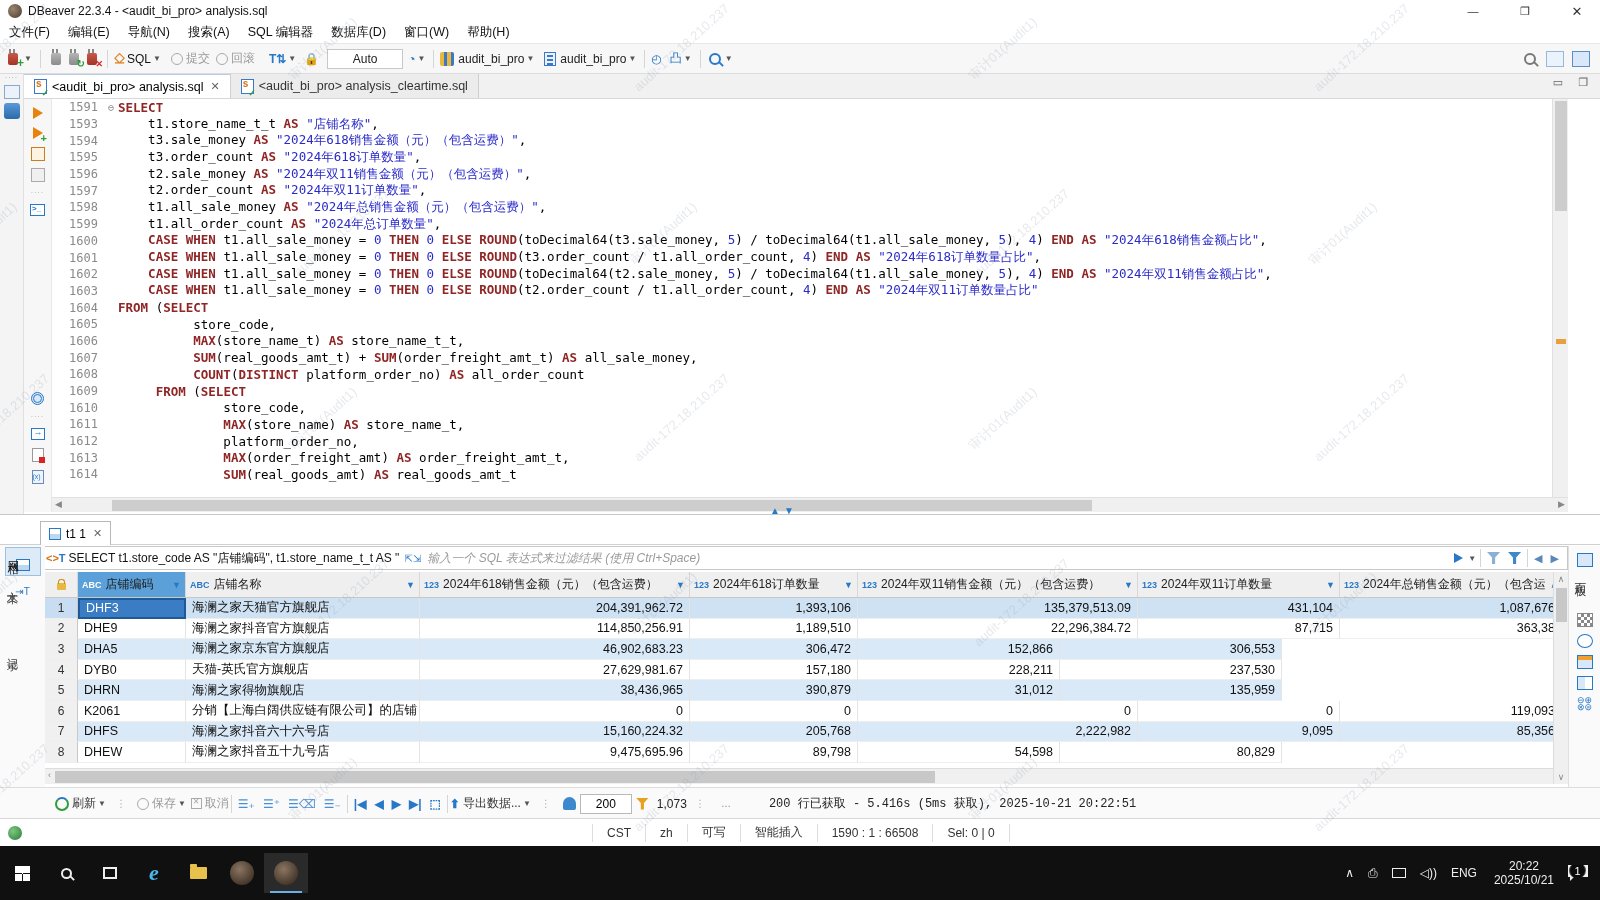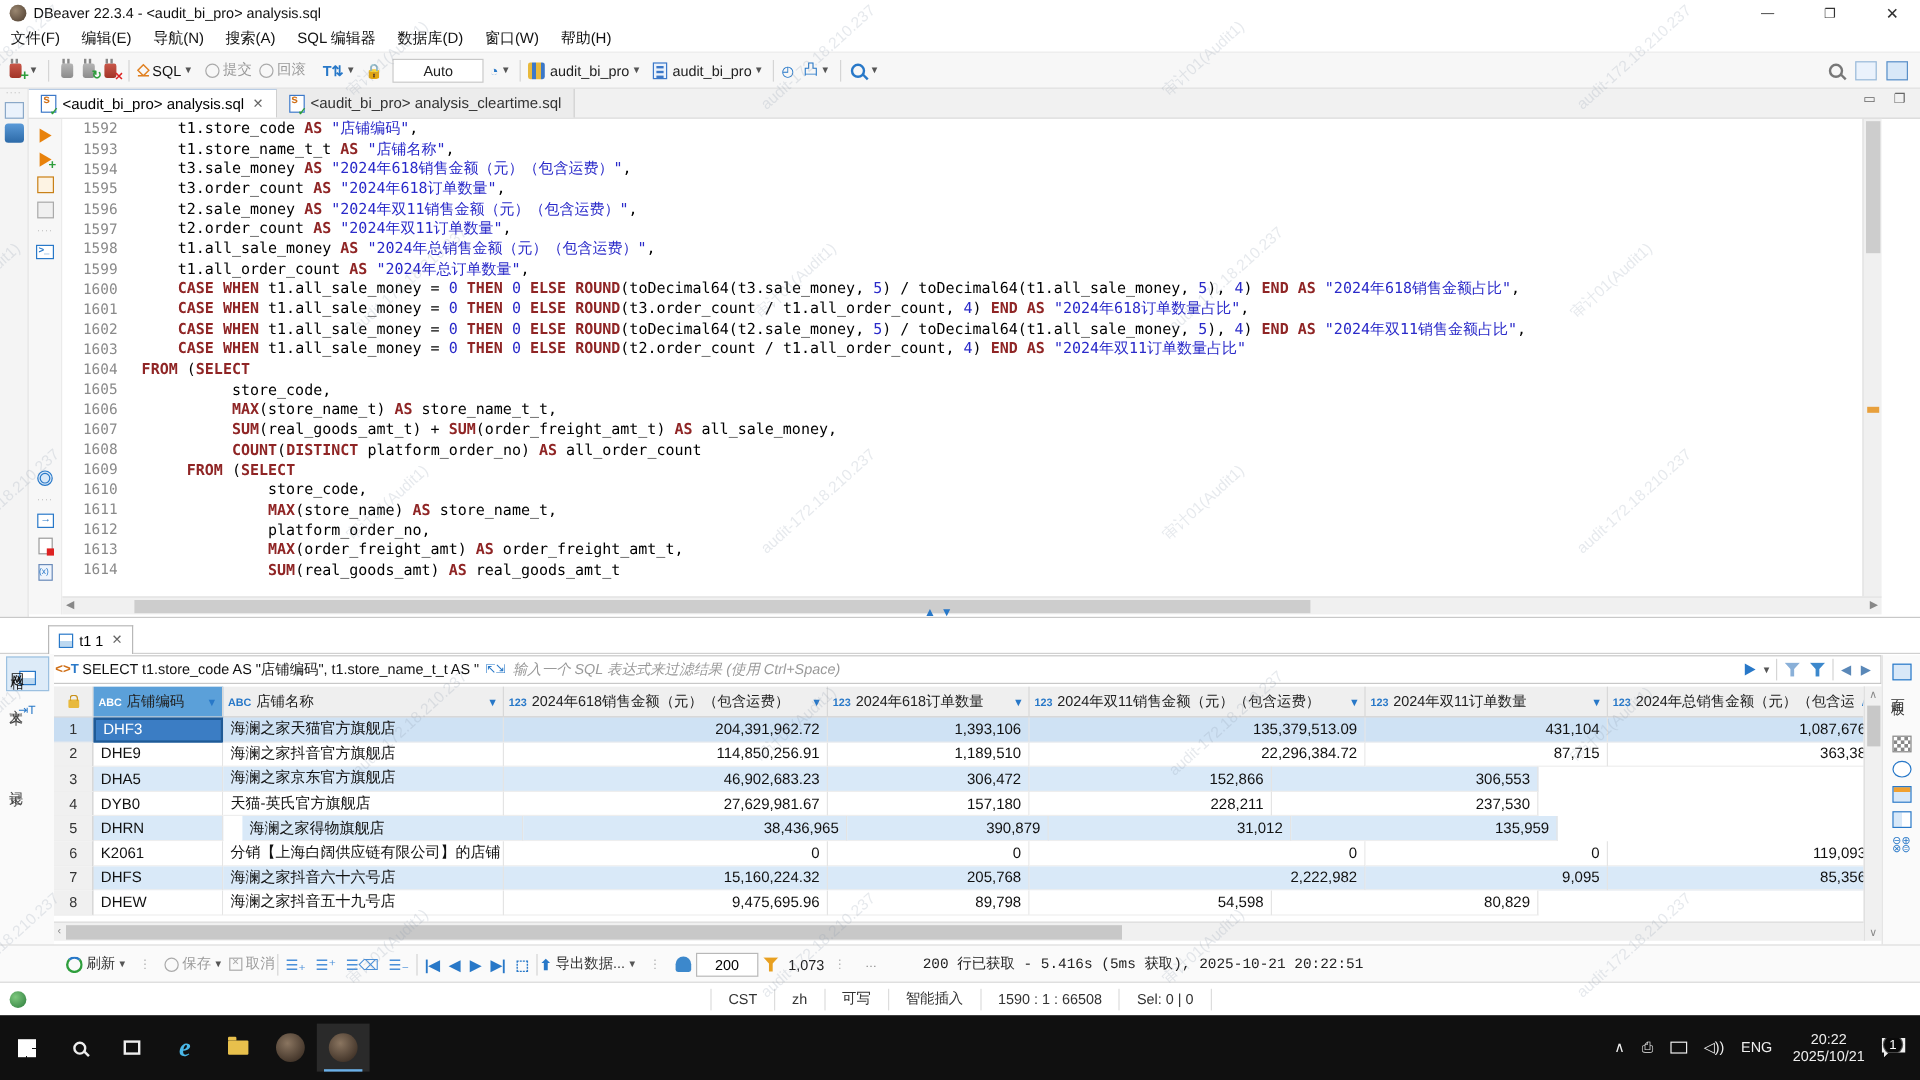--- a/index.html
+++ b/index.html
@@ -314,21 +314,21 @@
     <div class="termico"></div>
     <div style="height:160px"></div>
     <div class="gearico"></div>
     <div class="dots">····</div>
     <div class="expico"></div>
     <div class="docred"></div>
     <div class="docx"></div>
   </div>
 
   <div id="editor">
-      <div class="cl"><span class="ln">1592</span><span class="fold"></span><span class="code">    t1.store_code <span class="k">AS</span> <span class="s">"店铺编码"</span>,</span></div>
+      <div class="cl"><span class="ln">1591</span><span class="fold">⊖</span><span class="code"><span class="k">SELECT</span></span></div>
       <div class="cl"><span class="ln">1593</span><span class="fold"></span><span class="code">    t1.store_name_t_t <span class="k">AS</span> <span class="s">"店铺名称"</span>,</span></div>
       <div class="cl"><span class="ln">1594</span><span class="fold"></span><span class="code">    t3.sale_money <span class="k">AS</span> <span class="s">"2024年618销售金额（元）（包含运费）"</span>,</span></div>
       <div class="cl"><span class="ln">1595</span><span class="fold"></span><span class="code">    t3.order_count <span class="k">AS</span> <span class="s">"2024年618订单数量"</span>,</span></div>
       <div class="cl"><span class="ln">1596</span><span class="fold"></span><span class="code">    t2.sale_money <span class="k">AS</span> <span class="s">"2024年双11销售金额（元）（包含运费）"</span>,</span></div>
       <div class="cl"><span class="ln">1597</span><span class="fold"></span><span class="code">    t2.order_count <span class="k">AS</span> <span class="s">"2024年双11订单数量"</span>,</span></div>
       <div class="cl"><span class="ln">1598</span><span class="fold"></span><span class="code">    t1.all_sale_money <span class="k">AS</span> <span class="s">"2024年总销售金额（元）（包含运费）"</span>,</span></div>
       <div class="cl"><span class="ln">1599</span><span class="fold"></span><span class="code">    t1.all_order_count <span class="k">AS</span> <span class="s">"2024年总订单数量"</span>,</span></div>
       <div class="cl"><span class="ln">1600</span><span class="fold"></span><span class="code">    <span class="k">CASE</span> <span class="k">WHEN</span> t1.all_sale_money = <span class="n">0</span> <span class="k">THEN</span> <span class="n">0</span> <span class="k">ELSE</span> <span class="k">ROUND</span>(toDecimal64(t3.sale_money, <span class="n">5</span>) / toDecimal64(t1.all_sale_money, <span class="n">5</span>), <span class="n">4</span>) <span class="k">END</span> <span class="k">AS</span> <span class="s">"2024年618销售金额占比"</span>,</span></div>
       <div class="cl"><span class="ln">1601</span><span class="fold"></span><span class="code">    <span class="k">CASE</span> <span class="k">WHEN</span> t1.all_sale_money = <span class="n">0</span> <span class="k">THEN</span> <span class="n">0</span> <span class="k">ELSE</span> <span class="k">ROUND</span>(t3.order_count / t1.all_order_count, <span class="n">4</span>) <span class="k">END</span> <span class="k">AS</span> <span class="s">"2024年618订单数量占比"</span>,</span></div>
       <div class="cl"><span class="ln">1602</span><span class="fold"></span><span class="code">    <span class="k">CASE</span> <span class="k">WHEN</span> t1.all_sale_money = <span class="n">0</span> <span class="k">THEN</span> <span class="n">0</span> <span class="k">ELSE</span> <span class="k">ROUND</span>(toDecimal64(t2.sale_money, <span class="n">5</span>) / toDecimal64(t1.all_sale_money, <span class="n">5</span>), <span class="n">4</span>) <span class="k">END</span> <span class="k">AS</span> <span class="s">"2024年双11销售金额占比"</span>,</span></div>
@@ -472,21 +472,21 @@
           <div class="gc" style="width: 108px;">DYB0</div>
           <div class="gc" style="width: 234px;">天猫-英氏官方旗舰店</div>
           <div class="gc num" style="width: 270px;">27,629,981.67</div>
           <div class="gc num" style="width: 168px;">157,180</div>
           <div class="gc num" style="width: 202px;">228,211</div>
           <div class="gc num" style="width: 222px;">237,530</div>
         </div>
         <div class="grow stripe">
           <div class="gc rn">5</div>
           <div class="gc" style="width: 108px;">DHRN</div>
-          <div class="gc" style="width: 234px; margin-left: 16px;">海澜之家得物旗舰店</div>
+          <div class="gc" style="width: 234px;">海澜之家得物旗舰店</div>
           <div class="gc num" style="width: 270px;">38,436,965</div>
           <div class="gc num" style="width: 168px;">390,879</div>
           <div class="gc num" style="width: 202px;">31,012</div>
           <div class="gc num" style="width: 222px;">135,959</div>
         </div>
         <div class="grow">
           <div class="gc rn">6</div>
           <div class="gc" style="width: 108px;">K2061</div>
           <div class="gc" style="width: 234px;">分销【上海白阔供应链有限公司】的店铺</div>
           <div class="gc num" style="width: 270px;">0</div>

